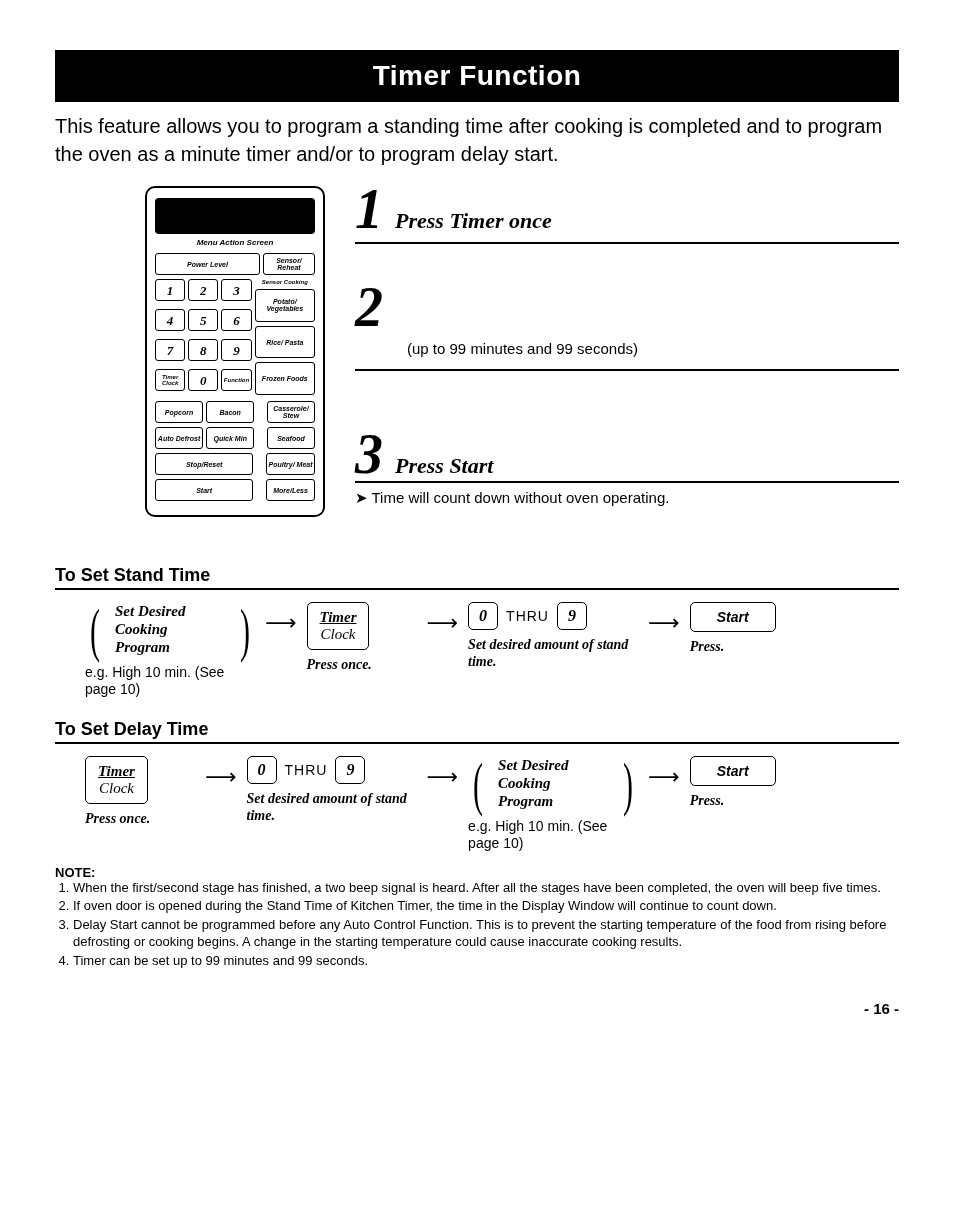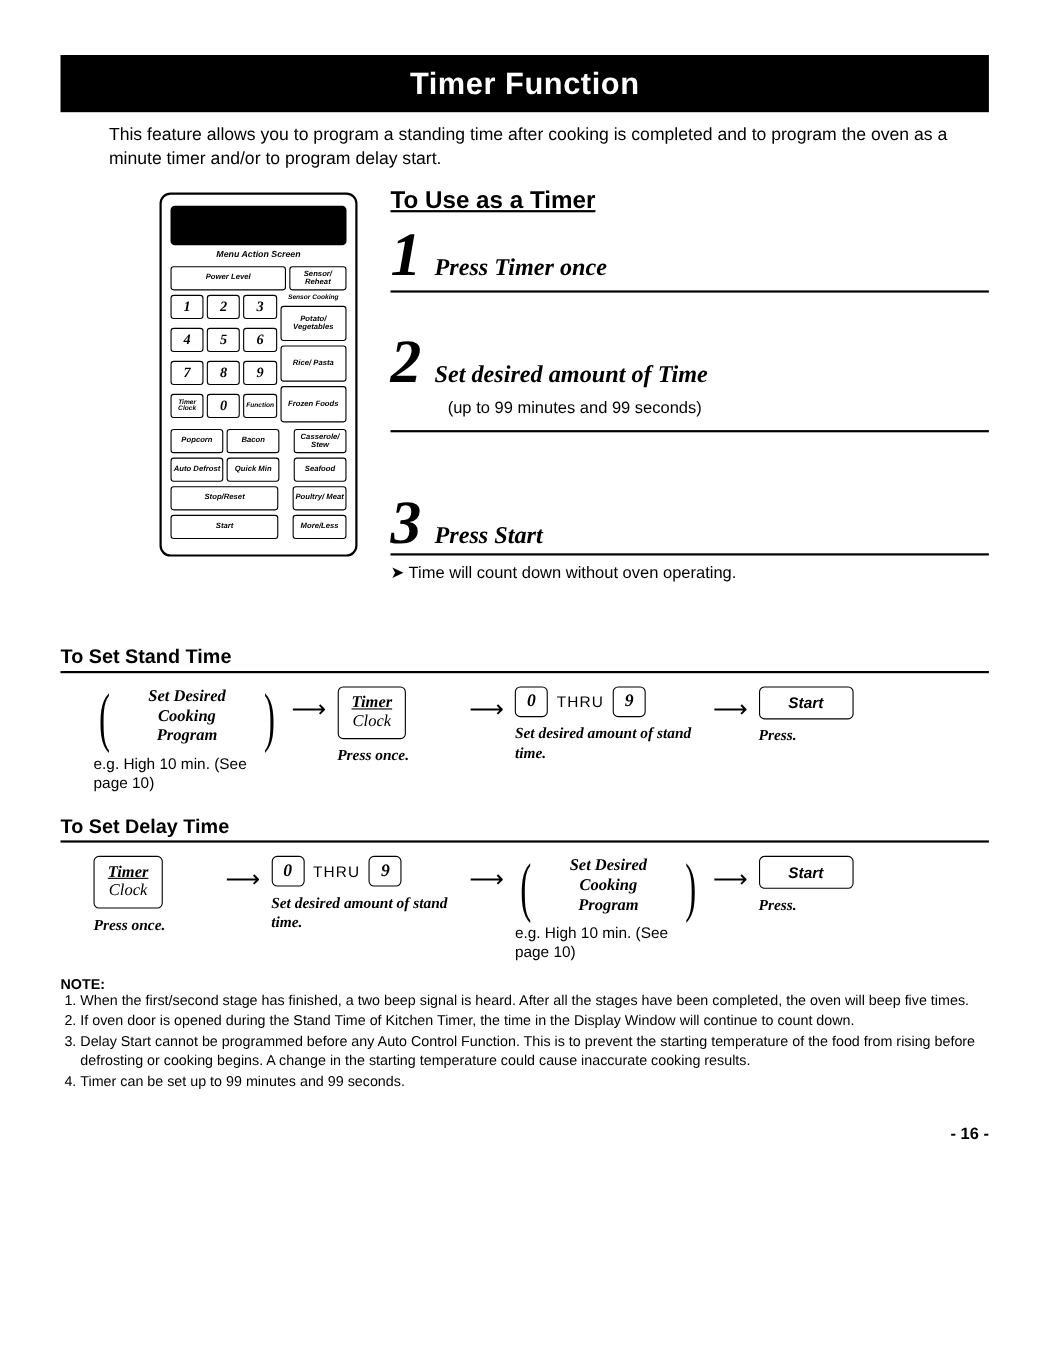--- a/index.html
+++ b/index.html
@@ -16,24 +16,23 @@
     background: #000;
     color: #fff;
     text-align: center;
     font-size: 28px;
     font-weight: bold;
     padding: 10px 0;
     margin-bottom: 10px;
     letter-spacing: 0.5px;
   }
   .intro {
-    font-size: 16px;
+    font-size: 20px;
     margin-bottom: 18px;
     line-height: 1.4;
-    margin-left: 44px;
   }
   
   .upper {
     display: flex;
     align-items: flex-start;
     gap: 20px;
     margin-bottom: 40px;
   }
   .keypad {
     width: 180px;
@@ -181,21 +180,20 @@
     margin: 8px 4px 0 4px;
     flex-shrink: 0;
   }
   .flow-title {
     font-family: Georgia, serif;
     font-weight: bold;
     font-style: italic;
     font-size: 15px;
     line-height: 1.2;
     margin-bottom:2px;
-    text-align:center;
   }
   .flow-desc {
     font-size: 14px;
     line-height: 1.25;
     margin-top: 6px;
     max-width: 190px;
   }
   .flow-desc .it { font-family: Georgia, serif; font-style: italic; font-weight: bold; }
 
   
@@ -277,33 +275,31 @@
       <div class="kp-btn big">Poultry/ Meat</div>
     </div>
     <div class="kp-row">
       <div class="kp-btn big wide">Start</div>
       <div style="flex:0.15"></div>
       <div class="kp-btn big">More/Less</div>
     </div>
   </div>
 
   <div class="steps-col">
-    <div class="use-title">To Use as a Timer</div>
 
     <div class="step gap-after">
       <div class="step-head">
         <span class="step-num">1</span>
         <span class="step-text">Press Timer once</span>
       </div>
     </div>
 
     <div class="step" style="margin-top:30px;margin-bottom:60px">
       <div class="step-head">
         <span class="step-num">2</span>
-        <span class="step-text">Set desired amount of Time</span>
       </div>
       <div class="step-sub">(up to 99 minutes and 99 seconds)</div>
     </div>
 
     <div class="step" style="border-bottom:none">
       <div class="step-head">
         <span class="step-num">3</span>
         <span class="step-text">Press Start</span>
       </div>
       <div style="border-top:2px solid #000; margin-top:2px"></div>

